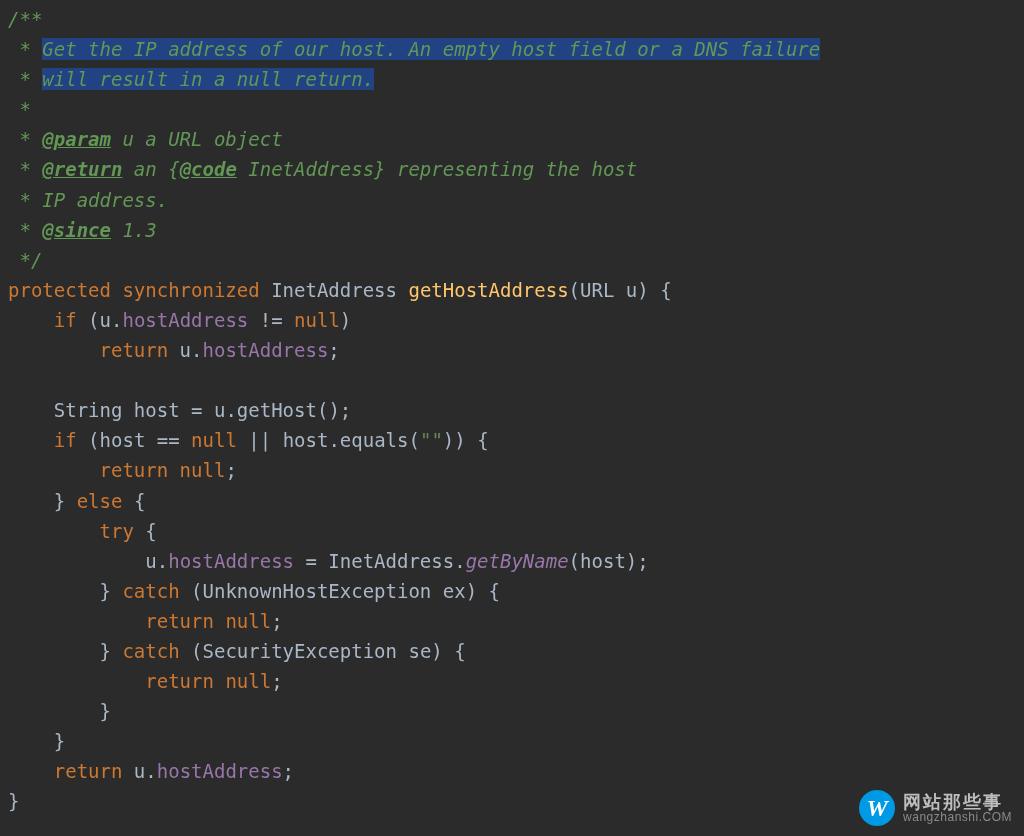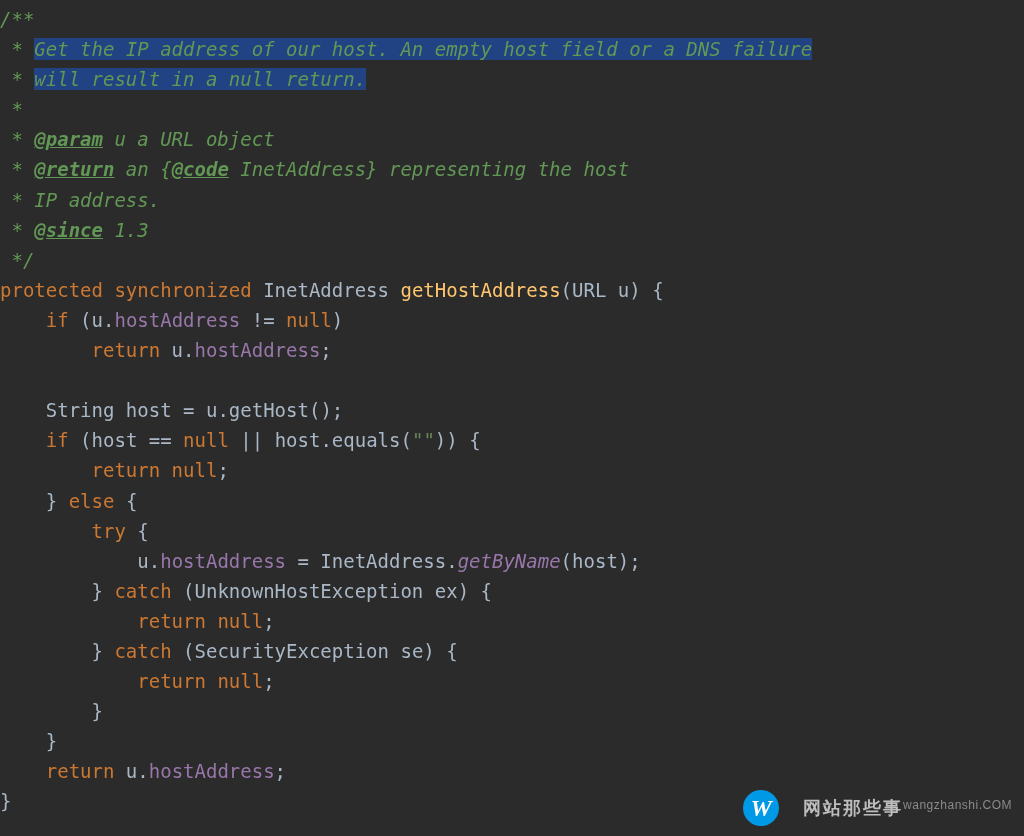--- a/index.html
+++ b/index.html
@@ -1,28 +1,28 @@
 <!DOCTYPE html>
 <html><head>
 <meta charset="utf-8">
 <style>
   html,body{margin:0;padding:0;background:#2b2b2b;width:1024px;height:836px;overflow:hidden;font-family:"Menlo","Consolas","DejaVu Sans Mono",monospace;font-size:19px;line-height:30.1px;color:#a9b7c6;}
-  pre{margin:0;padding:4px 0 0 0;}
+  pre{margin:0;padding:4px 0 0 8px;}
   .code{white-space:pre;}
   .doc{color:#629755;font-style:italic;}
   .doc-tag{color:#629755;font-style:italic;font-weight:bold;text-decoration:underline;}
   .kw{color:#cc7832;}
   .method{color:#ffc66d;}
   .static-call{color:#9876aa;font-style:italic;}
   .field{color:#9876aa;}
   .str{color:#6a8759;}
   .sel{background:#214283;}
   .watermark{position:absolute;right:12px;bottom:10px;display:flex;align-items:center;gap:8px;}
   .wm-circle{width:36px;height:36px;border-radius:50%;background:#0099e5;display:flex;align-items:center;justify-content:center;color:#fff;font-weight:bold;font-style:italic;font-size:24px;font-family:Georgia,serif;}
-  .wm-text{display:flex;flex-direction:row;line-height:1;margin-left:16px;}
+  .wm-text{display:flex;flex-direction:column;line-height:1;}
   .wm-cn{color:#bdbdbd;font-size:18px;font-family:"Microsoft YaHei","PingFang SC",sans-serif;font-weight:bold;letter-spacing:2px;}
   .wm-en{color:#8a8a8a;font-size:12px;font-family:Arial,sans-serif;letter-spacing:0.5px;}
 </style>
 </head>
 <body>
 
 <pre class="code"><span class="doc">/**</span>
 <span class="doc"> *</span><span class="doc"> </span><span class="doc sel">Get the IP address of our host. An empty host field or a DNS failure</span>
 <span class="doc"> *</span><span class="doc"> </span><span class="doc sel">will result in a null return.</span>
 <span class="doc"> *</span>

